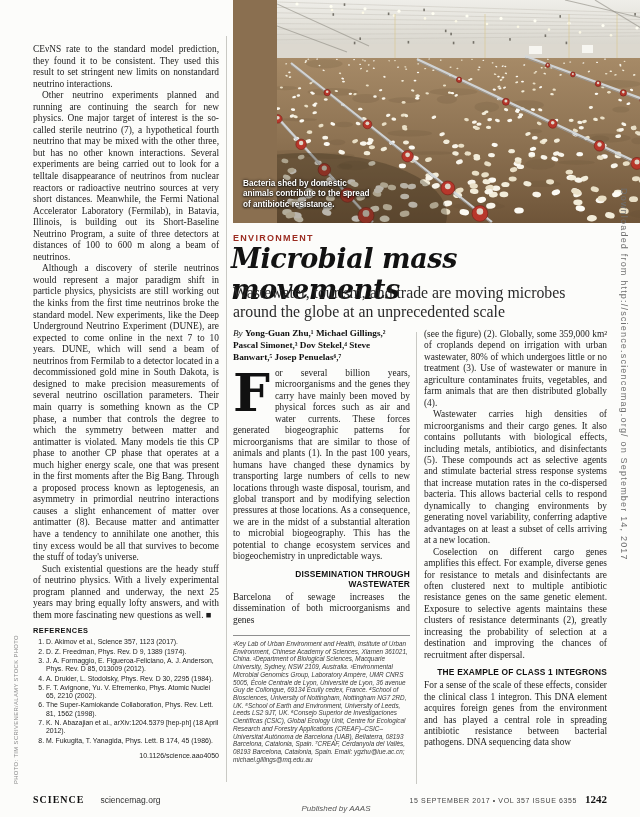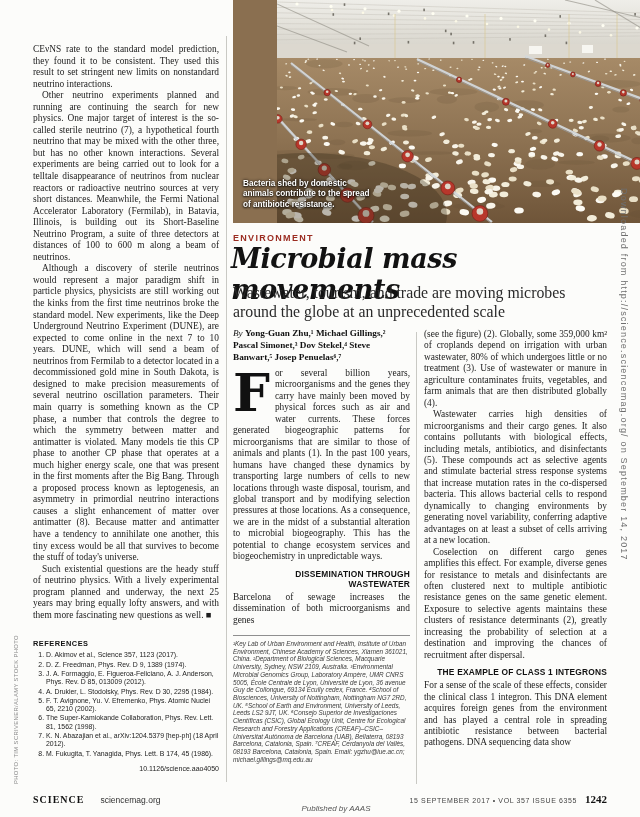--- a/index.html
+++ b/index.html
@@ -3,21 +3,21 @@
 <meta charset="utf-8">
 <style>
   html,body{margin:0;padding:0;background:#ffffff;}
   .page{position:relative;width:640px;height:817px;background:#fcfcfa;overflow:hidden;
         font-family:"Liberation Serif","DejaVu Serif",serif;color:#1c1c1c;}
   
   .prev-col{position:absolute;left:33px;top:44px;width:186px;font-size:9.4px;line-height:11.55px;
             text-align:justify;}
   .prev-col p{margin:0;}
   .prev-col p.indent{text-indent:9px;}
-  .refs{margin-top:18px;}
+  .refs{margin-top:5px;}
   .refs h4{margin:0 0 3px 0;font:bold 7.4px "Liberation Sans","DejaVu Sans",sans-serif;letter-spacing:.5px;color:#111;}
   .refs ol{margin:0;padding-left:13px;font:6.9px/8.3px "Liberation Sans","DejaVu Sans",sans-serif;color:#222;text-align:left;}
   .refs li{margin:0 0 1px 0;}
   .doi{margin-top:7px;text-align:right;font:7px "Liberation Sans","DejaVu Sans",sans-serif;color:#222;}
   
   .photo-credit{position:absolute;left:13px;top:784px;transform:rotate(-90deg);transform-origin:left top;
                 font:5.8px "Liberation Sans",sans-serif;letter-spacing:.4px;color:#8a8a8a;white-space:nowrap;}
   .download-strip{position:absolute;left:629px;top:188px;transform:rotate(90deg);transform-origin:left top;
                   font:9px "Liberation Sans",sans-serif;letter-spacing:1.2px;color:#6e6e6e;white-space:nowrap;}
   

